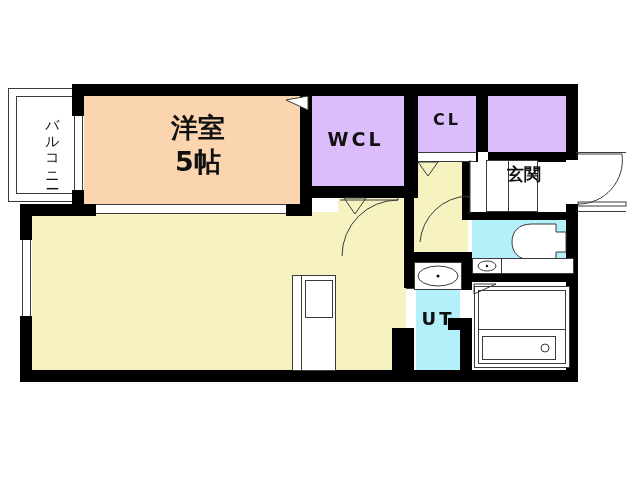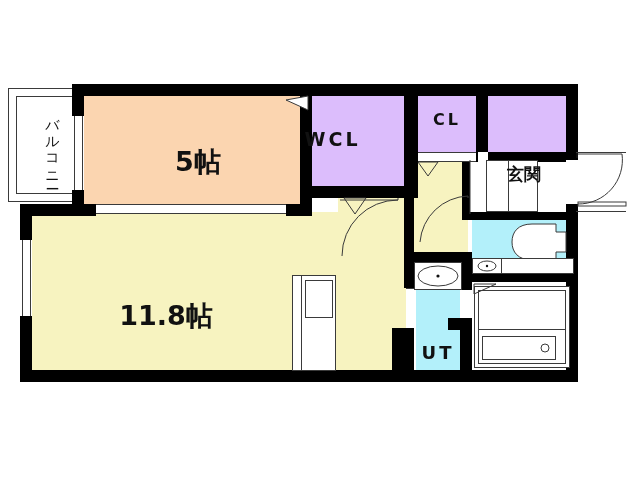--- a/index.html
+++ b/index.html
@@ -46,21 +46,21 @@
     text-align: center;
     writing-mode: vertical-rl;
     text-orientation: upright;
     letter-spacing: 2px;
     line-height: 1;
   }
   .lbl-washitsu { font-size: 27px; }
   .lbl-jouhi { font-size: 27px; }
   .lbl-wcl { font-size: 19px; letter-spacing: 3px; font-weight: bold; }
   .lbl-cl  { font-size: 16px; letter-spacing: 3px; font-weight: bold; }
-  .lbl-ut  { font-size: 18px; letter-spacing: 3px; font-weight: bold; margin-top: 34px; }
+  .lbl-ut  { font-size: 18px; letter-spacing: 3px; font-weight: bold; }
   .lbl-genkan { font-size: 17px; font-weight: bold; }
   .lbl-balcony { font-size: 14px; font-weight: normal; }
 
   
   .arcsvg { position: absolute; overflow: visible; }
 
   
   .watermark {
     position: absolute;
     font-size: 42px;
@@ -229,25 +229,25 @@
     <path d="M2 2 L24 2 L2 12 Z" fill="none" stroke="#3a3a3a" stroke-width="1"></path>
   </svg>
 
   <svg class="arcsvg" width="26" height="18" style="left:284px; top:96px;">
     <path d="M24 0 L24 14 L2 4 Z" fill="#ffffff" stroke="#3a3a3a" stroke-width="1"></path>
   </svg>
 
   <div class="thin" style="left:292px; top:275px; width:44px; height:96px; background:transparent;"></div>
 
 
+  <div class="label lbl-washitsu" style="left:122px; top:114px; width:152px;">洋室</div>
   <div class="label lbl-washitsu" style="left:122px; top:148px; width:152px;">5帖</div>
 
-  <div class="label lbl-jouhi" style="left:86px; top:302px; width:160px;">11.8帖</div>
-
-  <div class="label lbl-wcl" style="left:292px; top:130px; width:81px;">WCL</div>
+
+  <div class="label lbl-wcl" style="left:315px; top:130px; width:81px;">WCL</div>
 
   <div class="label lbl-cl" style="left:418px; top:112px; width:58px;">CL</div>
 
   <div class="label lbl-genkan" style="left:491px; top:166px; width:66px;">玄関</div>
 
   <div class="label lbl-ut" style="left:412px; top:310px; width:52px;">UT</div>
 
 </div>
 
 </body></html>

